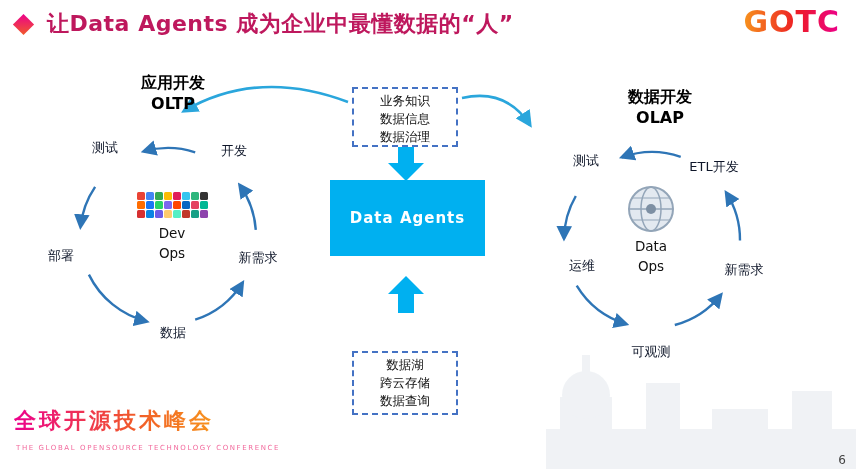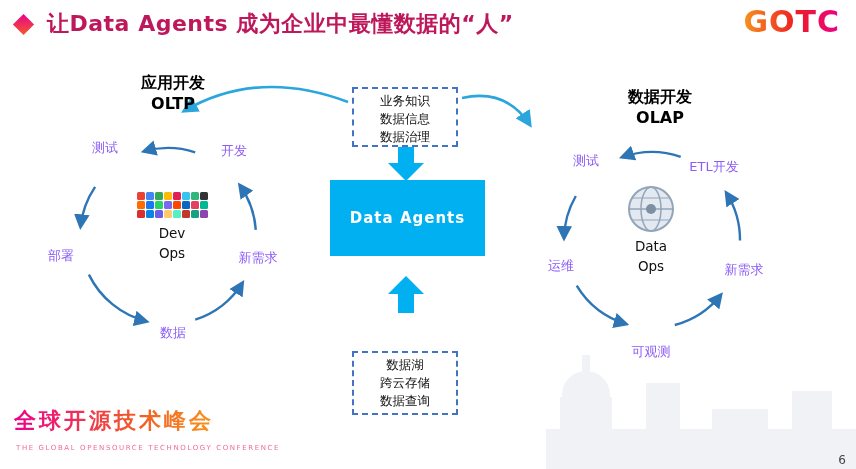--- a/index.html
+++ b/index.html
@@ -18,21 +18,21 @@
   }
   .gotc{
     position:absolute;right:16px;top:4px;font-size:30px;font-weight:800;letter-spacing:1px;
     background:linear-gradient(90deg,#F7941D 0%,#ED1C24 55%,#EC008C 100%);
     -webkit-background-clip:text;background-clip:text;color:transparent;
   }
   .cycle-heading{
     position:absolute;text-align:center;font-weight:bold;font-size:16px;color:#000;line-height:21px;
   }
   .node-label{
-    position:absolute;transform:translate(-50%,-50%);font-size:13px;color:#8b5cf6;
+    position:absolute;transform:translate(-50%,-50%);font-size:13px;color:#0f172a;
     white-space:nowrap;background:#fff;padding:0 3px;
   }
   .center-label{
     position:absolute;transform:translate(-50%,-50%);font-size:13.5px;color:#111;
     text-align:center;line-height:20px;
   }
   .dashed-box{
     position:absolute;border:2px dashed #4472C4;background:#fff;text-align:center;
     font-size:12.5px;line-height:18px;color:#111;box-sizing:border-box;padding-top:3px;margin-top:21px;
   }
@@ -123,21 +123,21 @@
   <div class="node-label" style="left:105px;top:148px">测试</div>
   <div class="node-label" style="left:234px;top:151px">开发</div>
   <div class="node-label" style="left:258px;top:258px">新需求</div>
   <div class="node-label" style="left:173px;top:333px">数据</div>
   <div class="node-label" style="left:61px;top:256px">部署</div>
 
   <div class="node-label" style="left:586px;top:161px">测试</div>
   <div class="node-label" style="left:714px;top:167px">ETL开发</div>
   <div class="node-label" style="left:744px;top:270px">新需求</div>
   <div class="node-label" style="left:651px;top:352px">可观测</div>
-  <div class="node-label" style="left:561px;top:266px">运维</div>
+  <div class="node-label" style="left:582px;top:266px">运维</div>
 
   <div class="icons-grid">
     <span style="background:#ea4335"></span>
       <span style="background:#4285f4"></span>
       <span style="background:#34a853"></span>
       <span style="background:#fbbc05"></span>
       <span style="background:#e01e5a"></span>
       <span style="background:#36c5f0"></span>
       <span style="background:#2eb67d"></span>
       <span style="background:#333333"></span>

